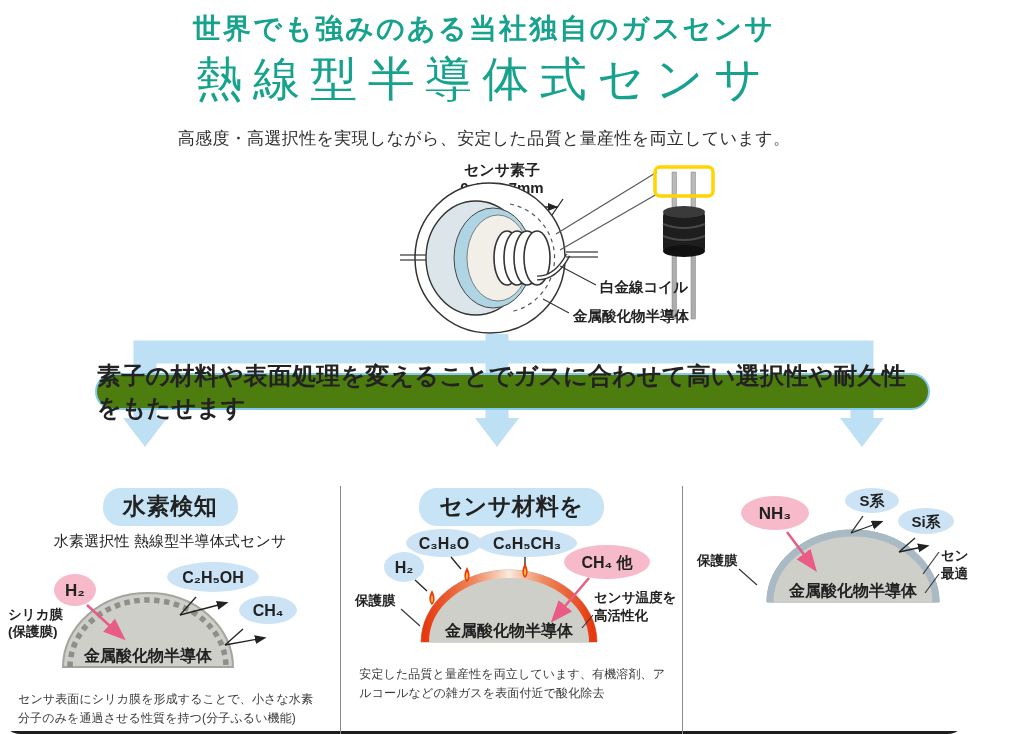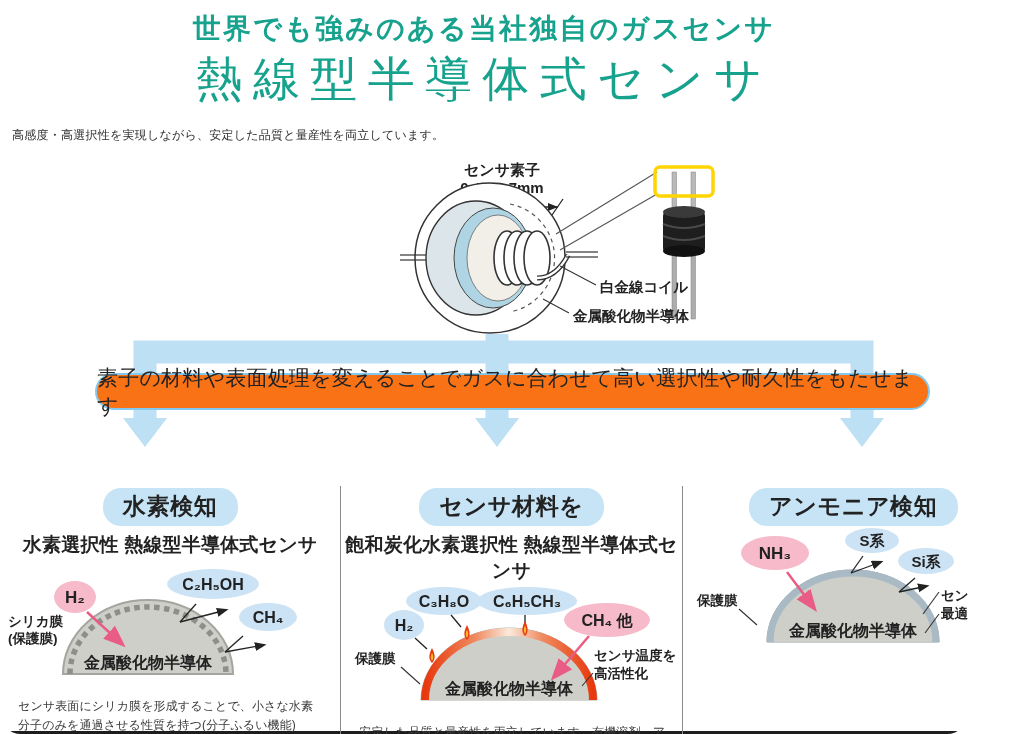--- a/index.html
+++ b/index.html
@@ -10,43 +10,43 @@
   
   .tagline{
     position:absolute;top:10px;left:0;width:100%;text-align:center;
     font-size:28px;font-weight:bold;color:#16A28D;letter-spacing:0.08em;
   }
   .main-title{
     position:absolute;top:48px;left:0;width:100%;text-align:center;margin:0;
     font-size:47px;font-weight:normal;color:#16A28D;letter-spacing:0.22em;
   }
   .lead{
-    position:absolute;top:127px;left:0;width:100%;
-    font-size:12px;color:#2e2e2e;letter-spacing:0.02em;font-weight:500;padding-left:12px;
+    position:absolute;top:127px;left:0;width:100%;text-align:center;
+    font-size:17px;color:#2e2e2e;letter-spacing:0.02em;font-weight:500;
   }
   
   .sensor-svg{position:absolute;left:360px;top:158px;}
   
   .flow-svg{position:absolute;left:0;top:0;z-index:1;pointer-events:none;}
   .banner{
     position:absolute;left:95px;top:373px;width:835px;height:37px;z-index:2;
-    background:#f97316;border:2px solid #85C9EE;border-radius:20px;box-sizing:border-box;
+    background:#4d7c0f;border:2px solid #85C9EE;border-radius:20px;box-sizing:border-box;
     display:flex;align-items:center;justify-content:center;
-    font-size:21px;font-weight:normal;color:#222;letter-spacing:0.01em;
+    font-size:24px;font-weight:bold;color:#222;letter-spacing:0.01em;
   }
   
   .cols{position:absolute;left:0;top:450px;width:1024px;height:281px;display:flex;z-index:2;margin-top:36px;}
   .col{width:341.3px;box-sizing:border-box;position:relative;}
   .col.divided{border-right:1.5px solid #8a8a8a;}
   .pill{
     display:table;margin:2px auto 0 auto;padding:3px 20px 4px 20px;border-radius:18px;
     background:#C6E4F6;font-size:23px;font-weight:bold;color:#222;letter-spacing:0.03em;
   }
   .subhead{
-    margin-top:6px;text-align:center;font-size:19px;font-weight:bold;color:#222;
+    margin-top:6px;text-align:center;font-size:15px;font-weight:normal;color:#222;
     letter-spacing:0.01em;
   }
   .dome-svg{display:block;margin-top:2px;}
   .desc{
     margin:5px 16px 0 18px;font-size:12px;line-height:1.62;color:#3a3a3a;
     font-weight:400;letter-spacing:0.01em;
   }
   .bottom-line{position:absolute;left:0;bottom:0;width:100%;height:3px;background:#1d1d1d;}
   svg text{font-family:"Liberation Sans","DejaVu Sans",sans-serif;}
 </style>
@@ -180,21 +180,20 @@
         <g>
           <text x="8" y="66" font-size="13.5" font-weight="bold" fill="#222">シリカ膜</text>
           <text x="8" y="83" font-size="13.5" font-weight="bold" fill="#222">(保護膜)</text>
         </g>
       </svg>
       <p class="desc">センサ表面にシリカ膜を形成することで、小さな水素分子のみを通過させる性質を持つ(分子ふるい機能)</p>
     </div>
 
     <div class="col divided">
       <div class="pill">センサ材料を</div>
-      <div class="subhead">飽和炭化水素選択性 熱線型半導体式センサ</div>
       <svg class="dome-svg" width="341" height="132" viewBox="0 0 341 132">
         <defs>
           <marker id="m2p" markerWidth="9" markerHeight="8" refX="7" refY="3.5" orient="auto">
               <path d="M0,0 L9,3.5 L0,7 Z" fill="#E95C84"></path>
             </marker>
           <linearGradient id="hotrim" x1="0" y1="0" x2="1" y2="0">
             <stop offset="0" stop-color="#E8380D"></stop>
               <stop offset="0.3" stop-color="#F08A60"></stop>
             <stop offset="0.5" stop-color="#FBEADC"></stop>
               <stop offset="0.7" stop-color="#F08A60"></stop>
@@ -250,21 +249,20 @@
         <g>
           <line x1="241" y1="100" x2="252" y2="87" stroke="#333" stroke-width="1.1"></line>
           <text x="253" y="74" font-size="13.5" font-weight="bold" fill="#222">センサ温度を</text>
           <text x="253" y="92" font-size="13.5" font-weight="bold" fill="#222">高活性化</text>
         </g>
       </svg>
       <p class="desc">安定した品質と量産性を両立しています、有機溶剤、アルコールなどの雑ガスを表面付近で酸化除去</p>
     </div>
 
     <div class="col">
-      <div class="pill">アンモニア検知</div>
       <svg class="dome-svg" width="341" height="132" viewBox="0 0 341 132">
         <defs>
           <marker id="m3b" markerWidth="9" markerHeight="8" refX="7" refY="3.5" orient="auto">
               <path d="M0,0 L9,3.5 L0,7 Z" fill="#222"></path>
             </marker>
           <marker id="m3p" markerWidth="9" markerHeight="8" refX="7" refY="3.5" orient="auto">
               <path d="M0,0 L9,3.5 L0,7 Z" fill="#E95C84"></path>
             </marker>
         </defs>
         <g>

